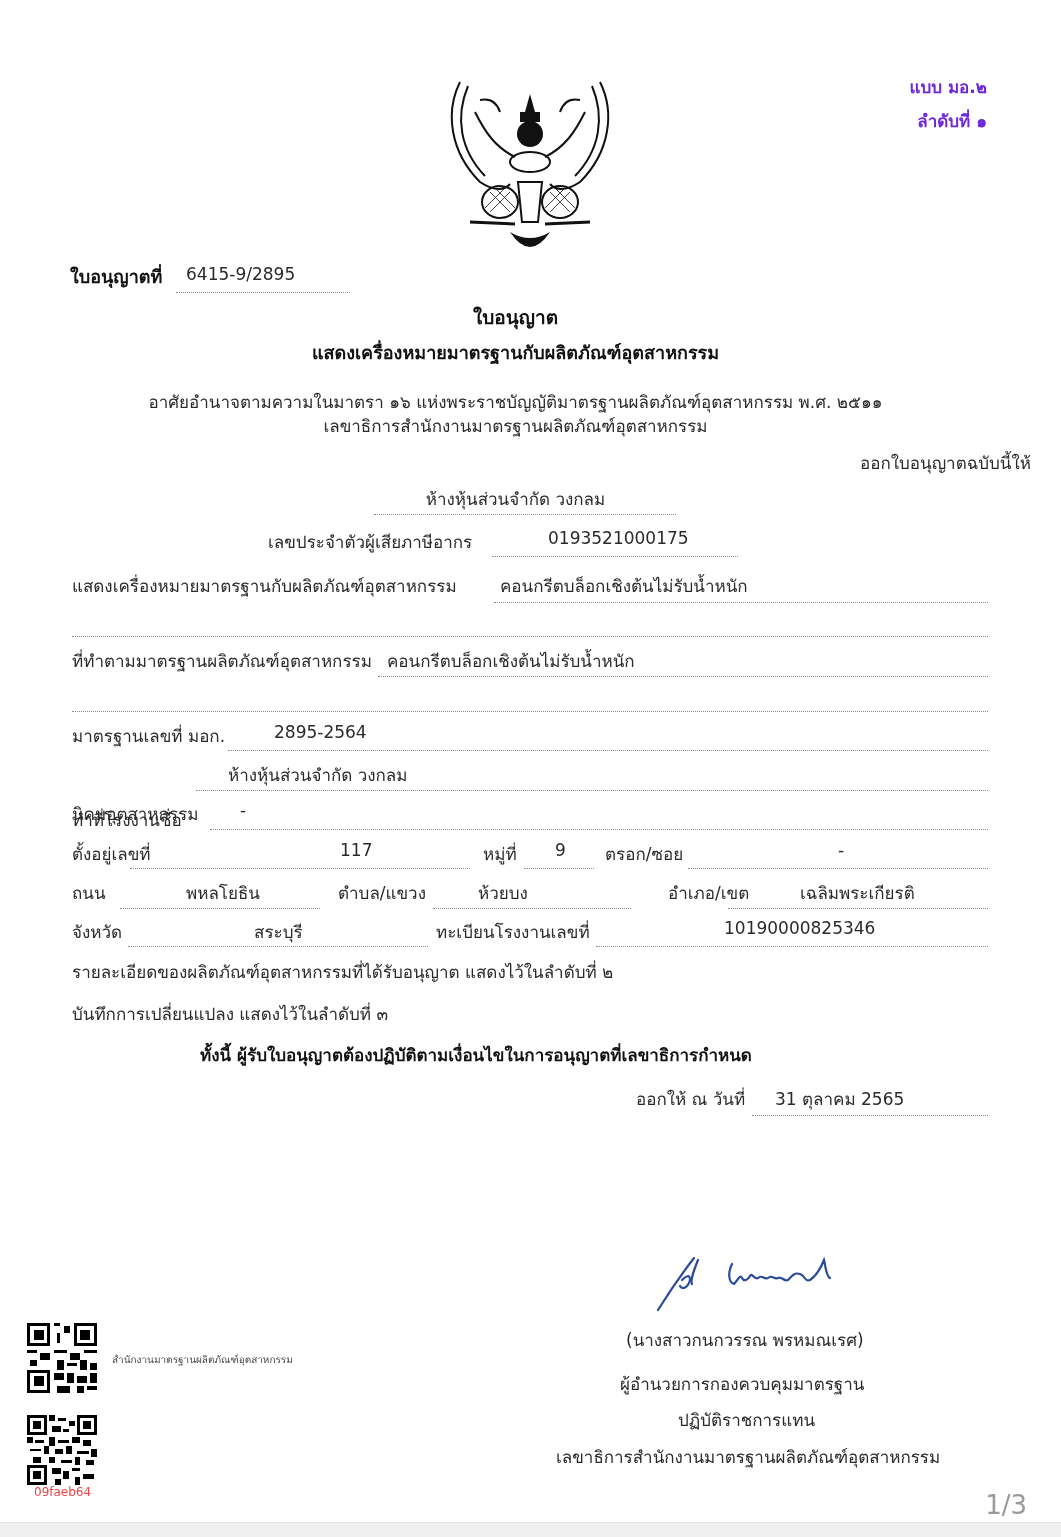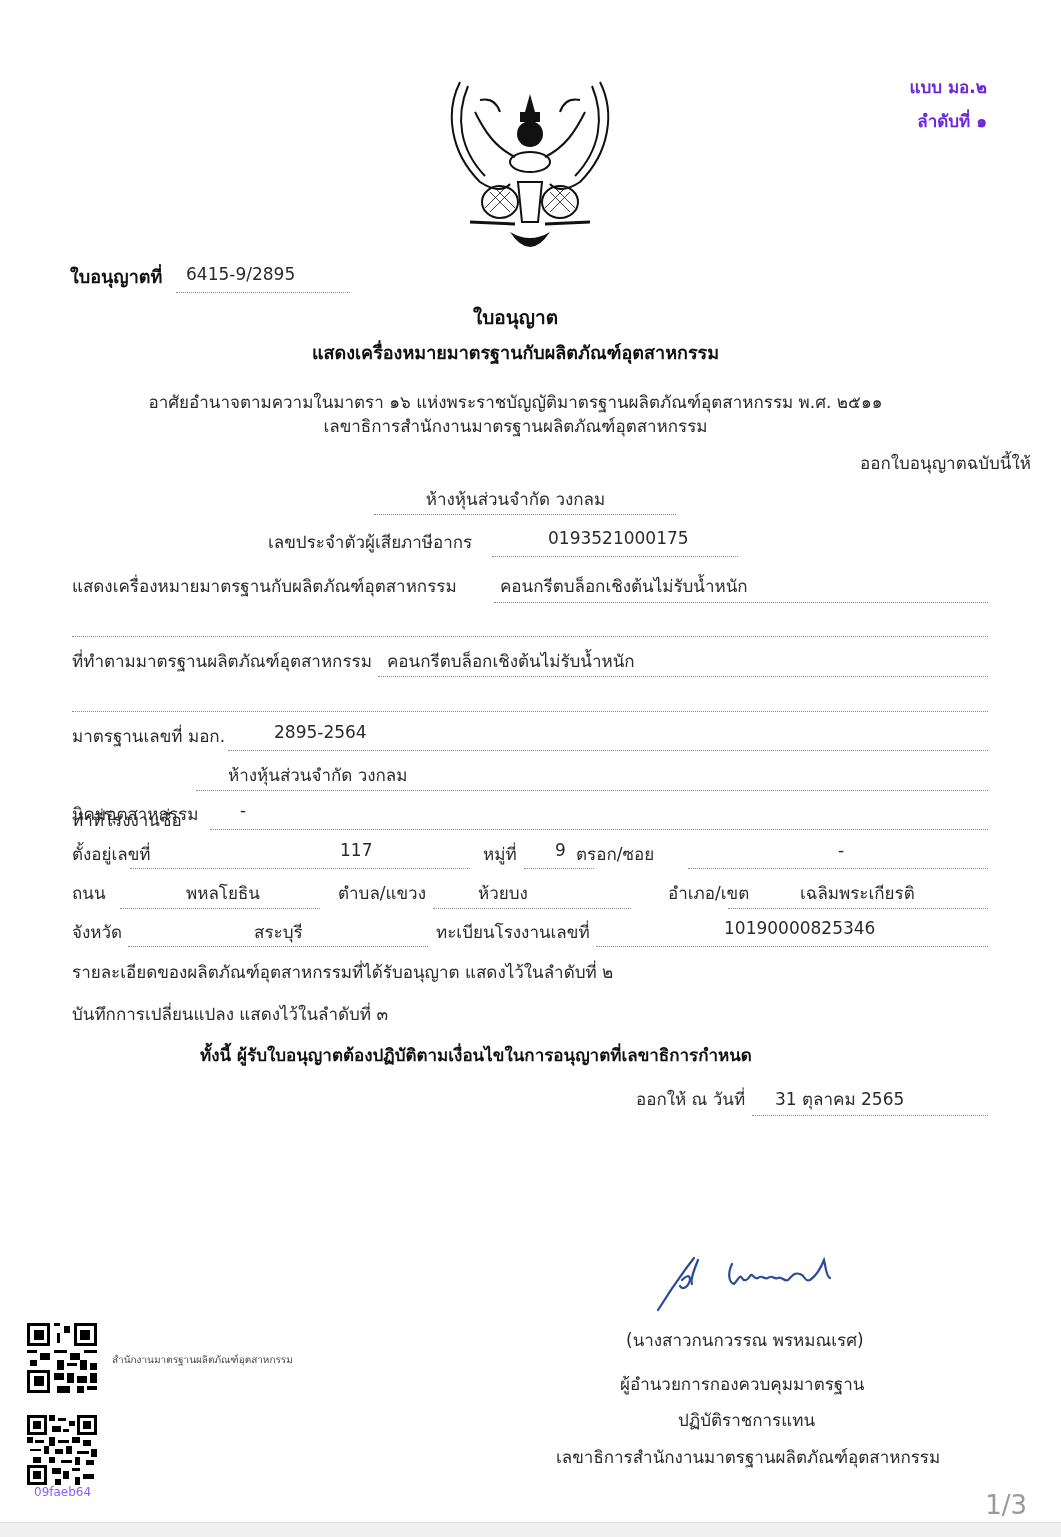--- a/index.html
+++ b/index.html
@@ -106,21 +106,21 @@
 <div class="abs lbl" style="left:72px; top:800px;">นิคมอุตสาหกรรม</div>
 <div class="abs val" style="left:240px; top:800px;">-</div>
 <div class="dots" style="left:210px; top:829px; width:778px;"></div>
 
 <div class="abs lbl" style="left:72px; top:840px;">ตั้งอยู่เลขที่</div>
 <div class="abs val" style="left:304px; top:840px;margin-left:36px;">117</div>
 <div class="dots" style="left:130px; top:868px; width:340px;"></div>
 <div class="abs lbl" style="left:483px; top:840px;">หมู่ที่</div>
 <div class="abs val" style="left:555px; top:840px;">9</div>
 <div class="dots" style="left:524px; top:868px; width:70px;"></div>
-<div class="abs lbl" style="left:576px; top:840px;">ตรอก/ซอย</div>
+<div class="abs lbl" style="left:605px; top:840px;">ตรอก/ซอย</div>
 <div class="abs val" style="left:838px; top:840px;">-</div>
 <div class="dots" style="left:688px; top:868px; width:300px;"></div>
 
 <div class="abs lbl" style="left:72px; top:879px;">ถนน</div>
 <div class="abs val" style="left:186px; top:879px;">พหลโยธิน</div>
 <div class="dots" style="left:120px; top:908px; width:200px;"></div>
 <div class="abs lbl" style="left:338px; top:879px;">ตำบล/แขวง</div>
 <div class="abs val" style="left:478px; top:879px;">ห้วยบง</div>
 <div class="dots" style="left:433px; top:908px; width:198px;"></div>
 <div class="abs lbl" style="left:638px; top:879px;margin-left:30px;">อำเภอ/เขต</div>
@@ -232,16 +232,16 @@
       <rect x="21" y="16" width="3" height="2"></rect>
         <rect x="9" y="19" width="3" height="2"></rect>
         <rect x="13" y="20" width="2" height="3"></rect>
       <rect x="16" y="19" width="3" height="1"></rect>
         <rect x="20" y="21" width="4" height="2"></rect>
         <rect x="10" y="23" width="2" height="2"></rect>
       <rect x="17" y="22" width="2" height="3"></rect>
     </g>
   </svg>
 </div>
-<div class="abs" style="left:34px; top:1485px; font-size:12px; color:#8b5cf6;text-align:right;">09faeb64</div>
+<div class="abs" style="left:34px; top:1485px; font-size:12px; color:#ef4444;text-align:right;">09faeb64</div>
 
 <div class="abs pager">1/3</div>
 <div class="bottom-bar"></div>
 
 </body></html>

